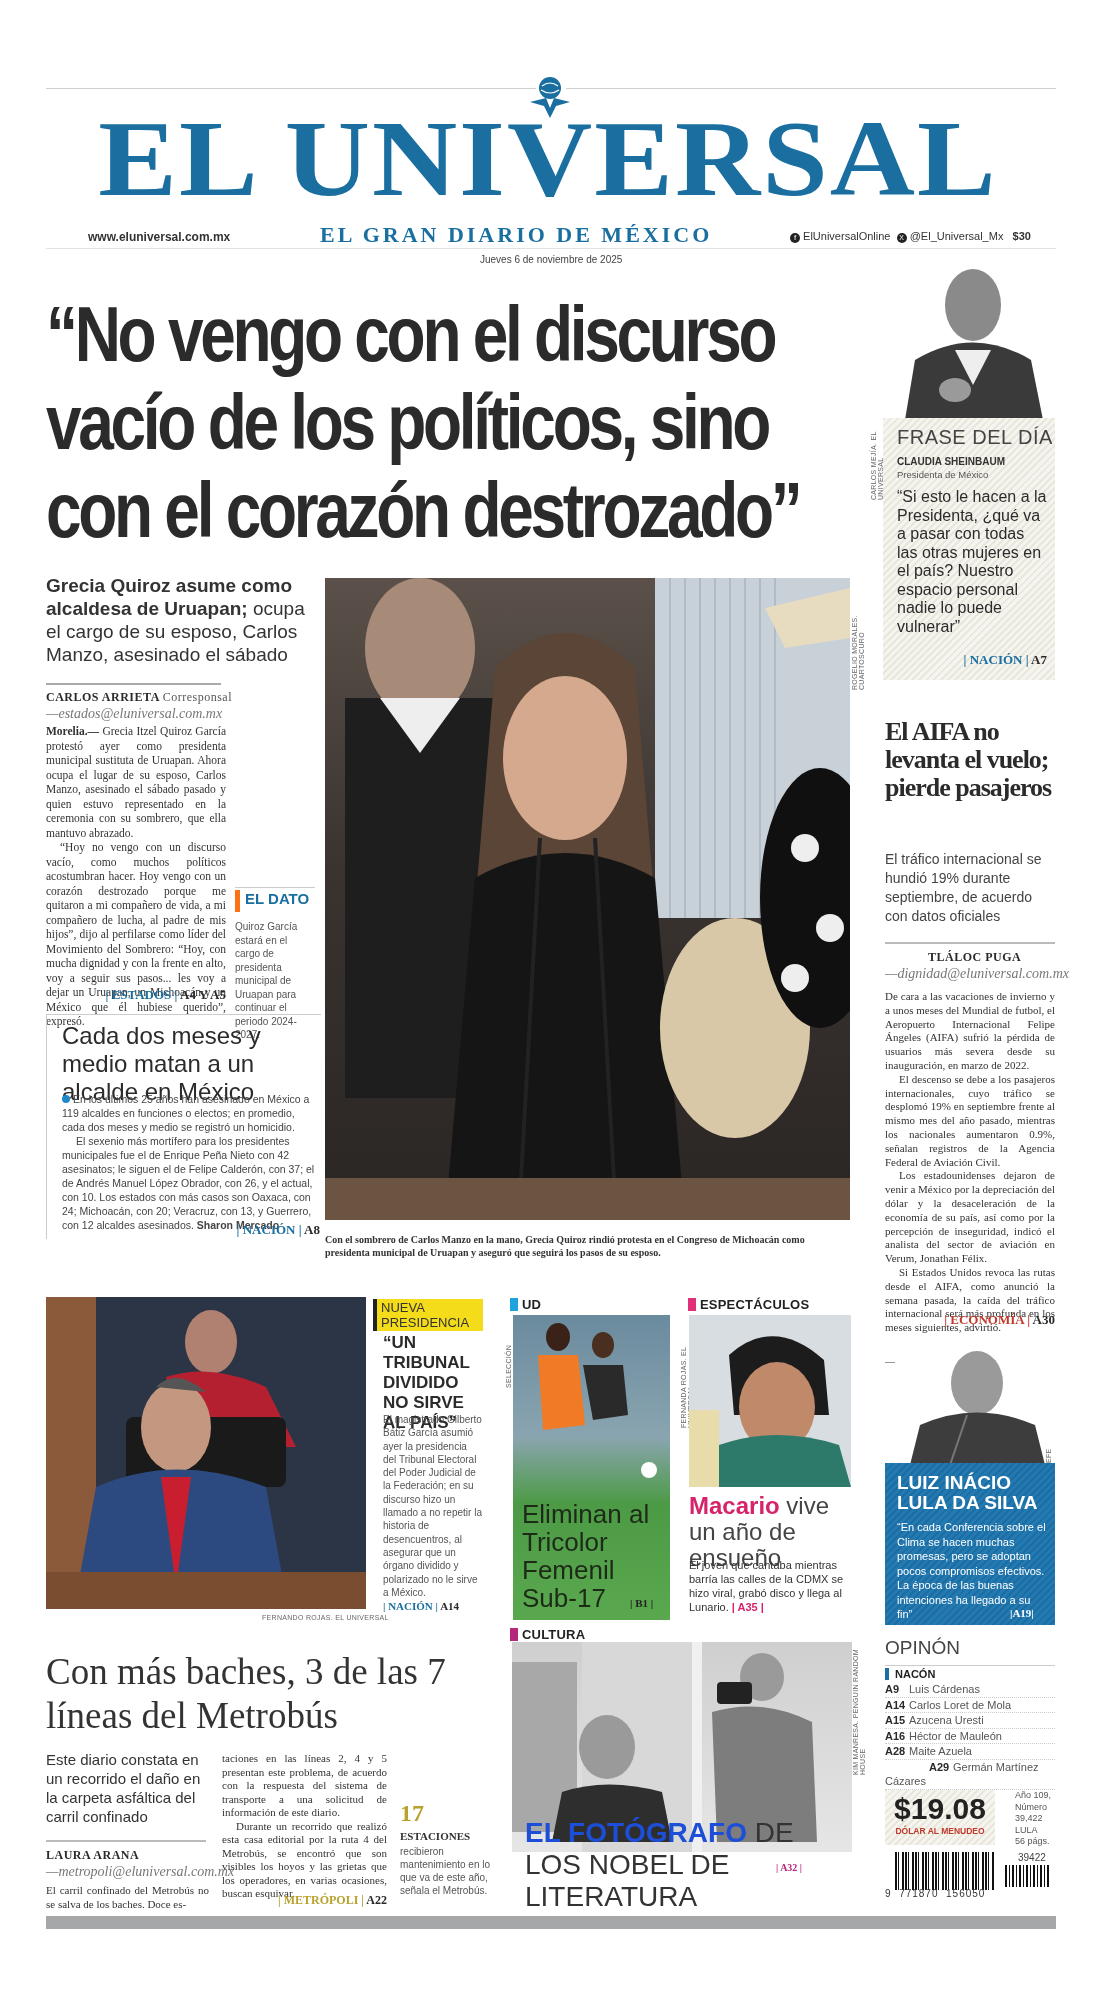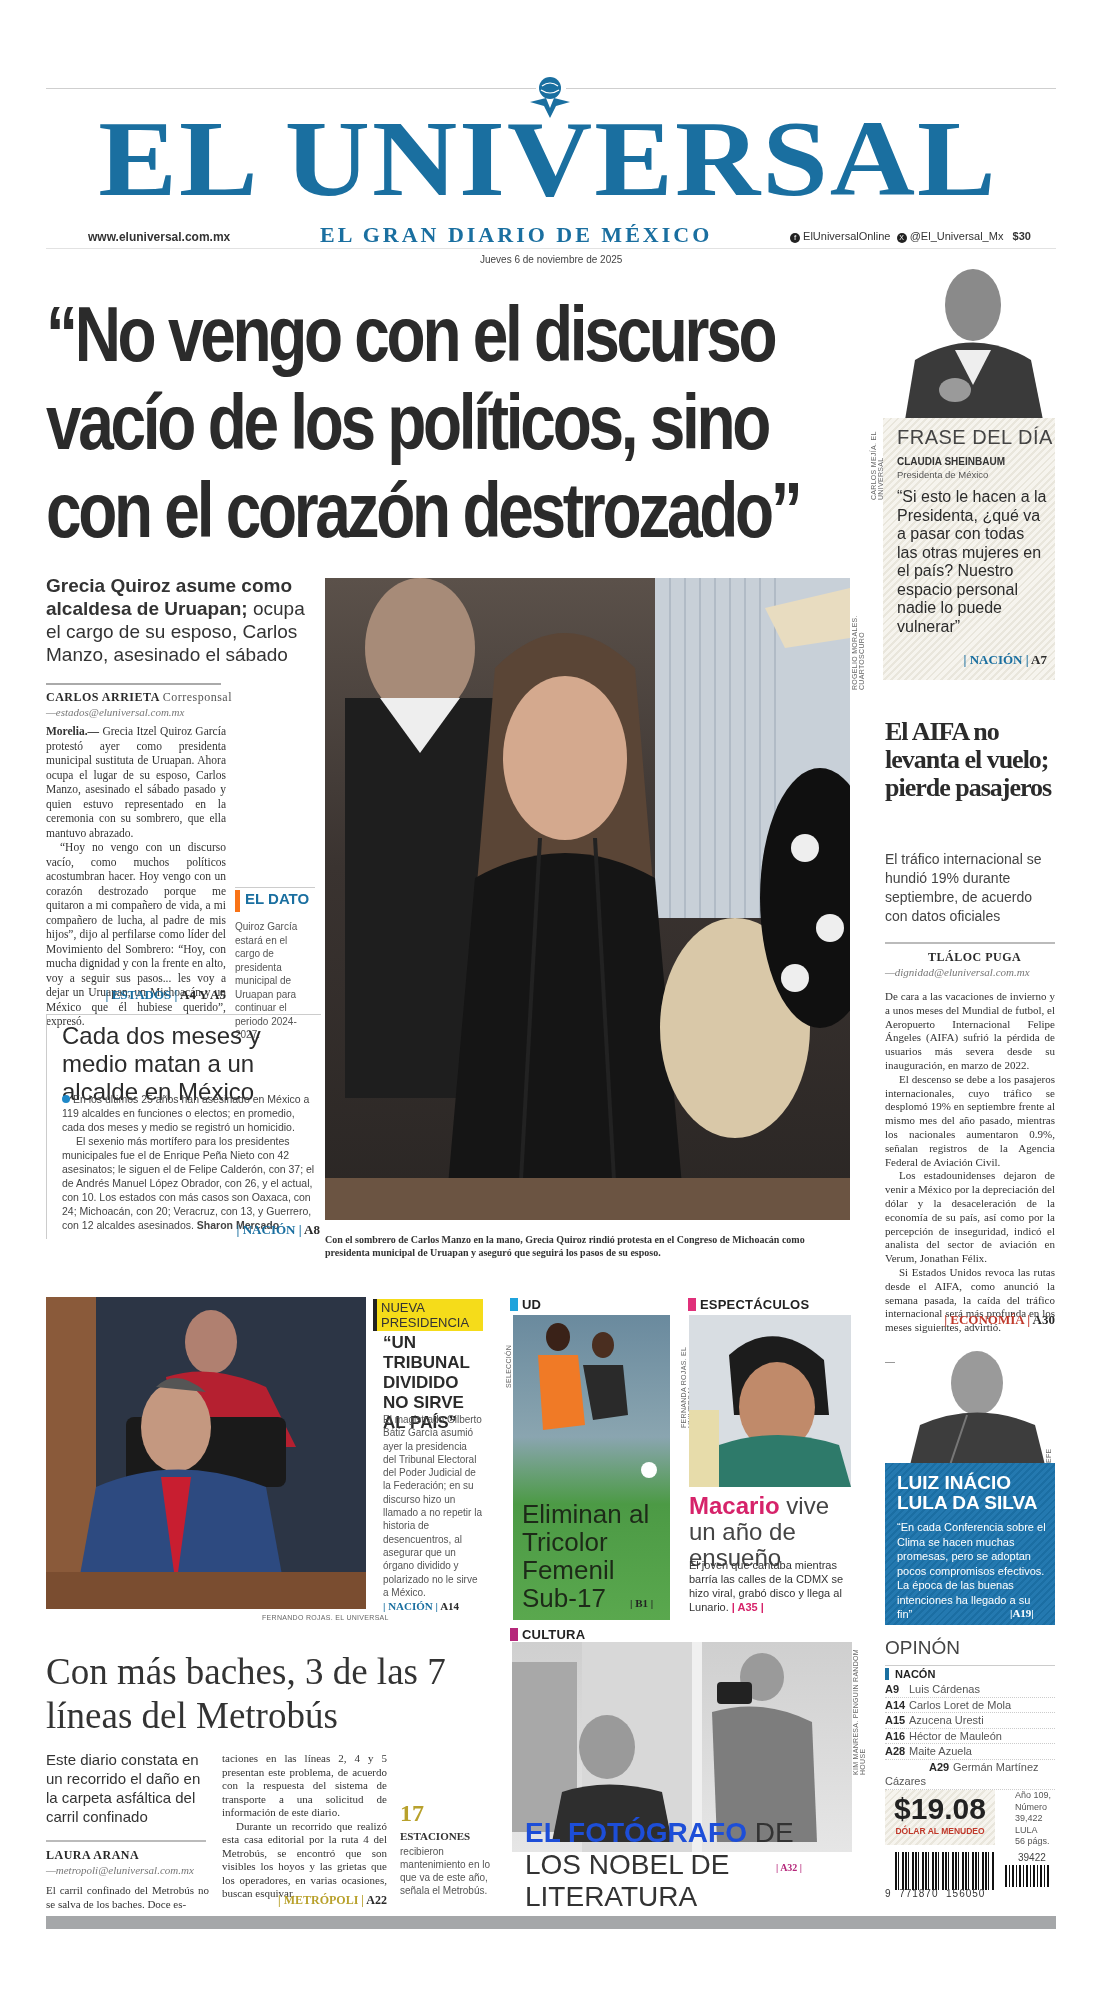--- a/index.html
+++ b/index.html
@@ -17,21 +17,21 @@
   #site-url { left: 88px; top: 230px; font-size: 12px; font-weight: bold; font-family: "Liberation Sans", sans-serif; color: #333; }
   #social { left: 790px; top: 230px; font-size: 11px; font-family: "Liberation Sans", sans-serif; color: #333; }
   #date { left: 480px; top: 254px; font-size: 10px; font-family: "Liberation Sans", sans-serif; color: #444; }
 
   
   #main-headline { left: 46px; top: 290px; width: 810px; font-family: "Liberation Sans", sans-serif; font-weight: bold; font-size: 78px; line-height: 88px; letter-spacing: -4px; color: #2b2b2b; transform-origin: left top; transform: scaleX(0.82); width: 990px; }
 
   .sub-deck { font-family: "Liberation Sans", sans-serif; font-size: 19px; line-height: 23px; color: #333; }
   .byline { font-size: 12px; font-weight: bold; letter-spacing: 0.5px; }
   .byline span.role { font-weight: normal; color: #555; }
-  .email { font-size: 11px; font-style: italic; color: #777; }
+  .email { font-size: 14px; font-style: italic; color: #777; }
   .body-text { font-size: 11.5px; line-height: 14.5px; text-align: justify; color: #333; }
   .body-text p { text-indent: 14px; }
   .body-text p:first-child { text-indent: 0; }
   .ref { font-size: 13px; font-weight: bold; text-align: right; }
   .ref .sec { color: #1a6fa0; }
   .ref .sec.red { color: #c0392b; }
   .ref .sec.gold { color: #b8a12c; }
 
   .photo { position: absolute; overflow: hidden; }
   .credit { position: absolute; font-size: 7px; font-family: "Liberation Sans", sans-serif; color: #666; letter-spacing: 0.3px; }

